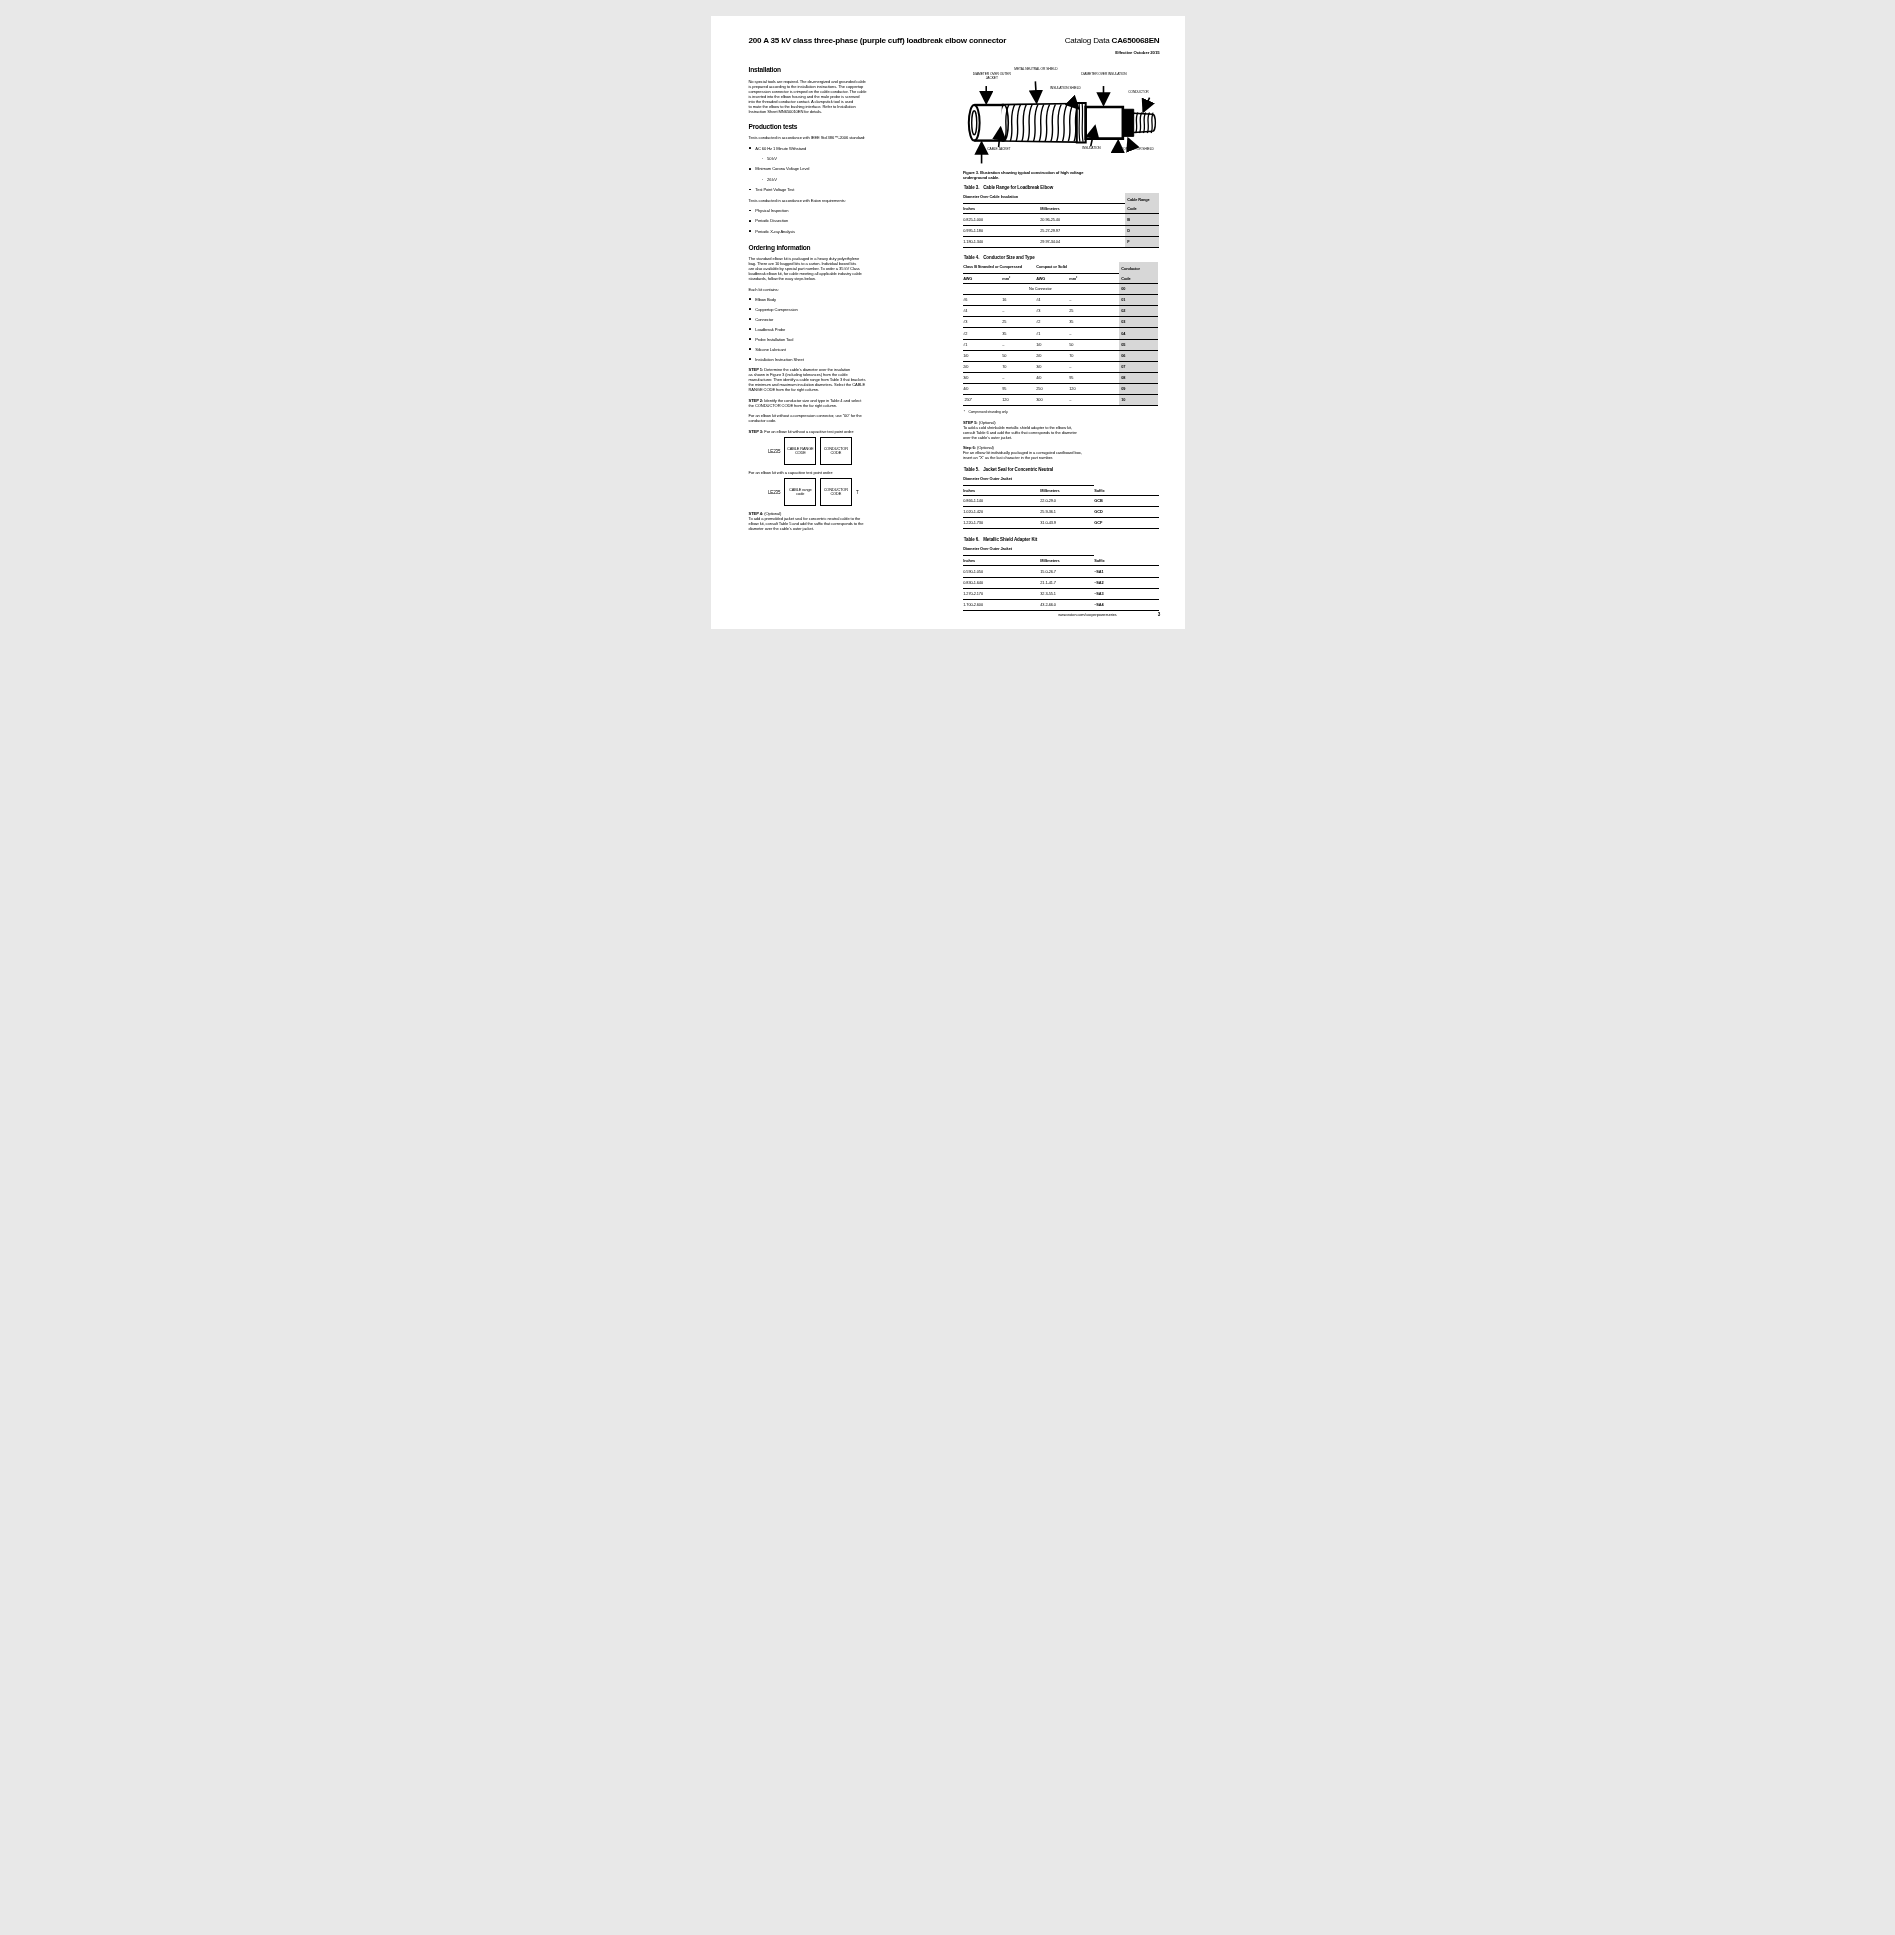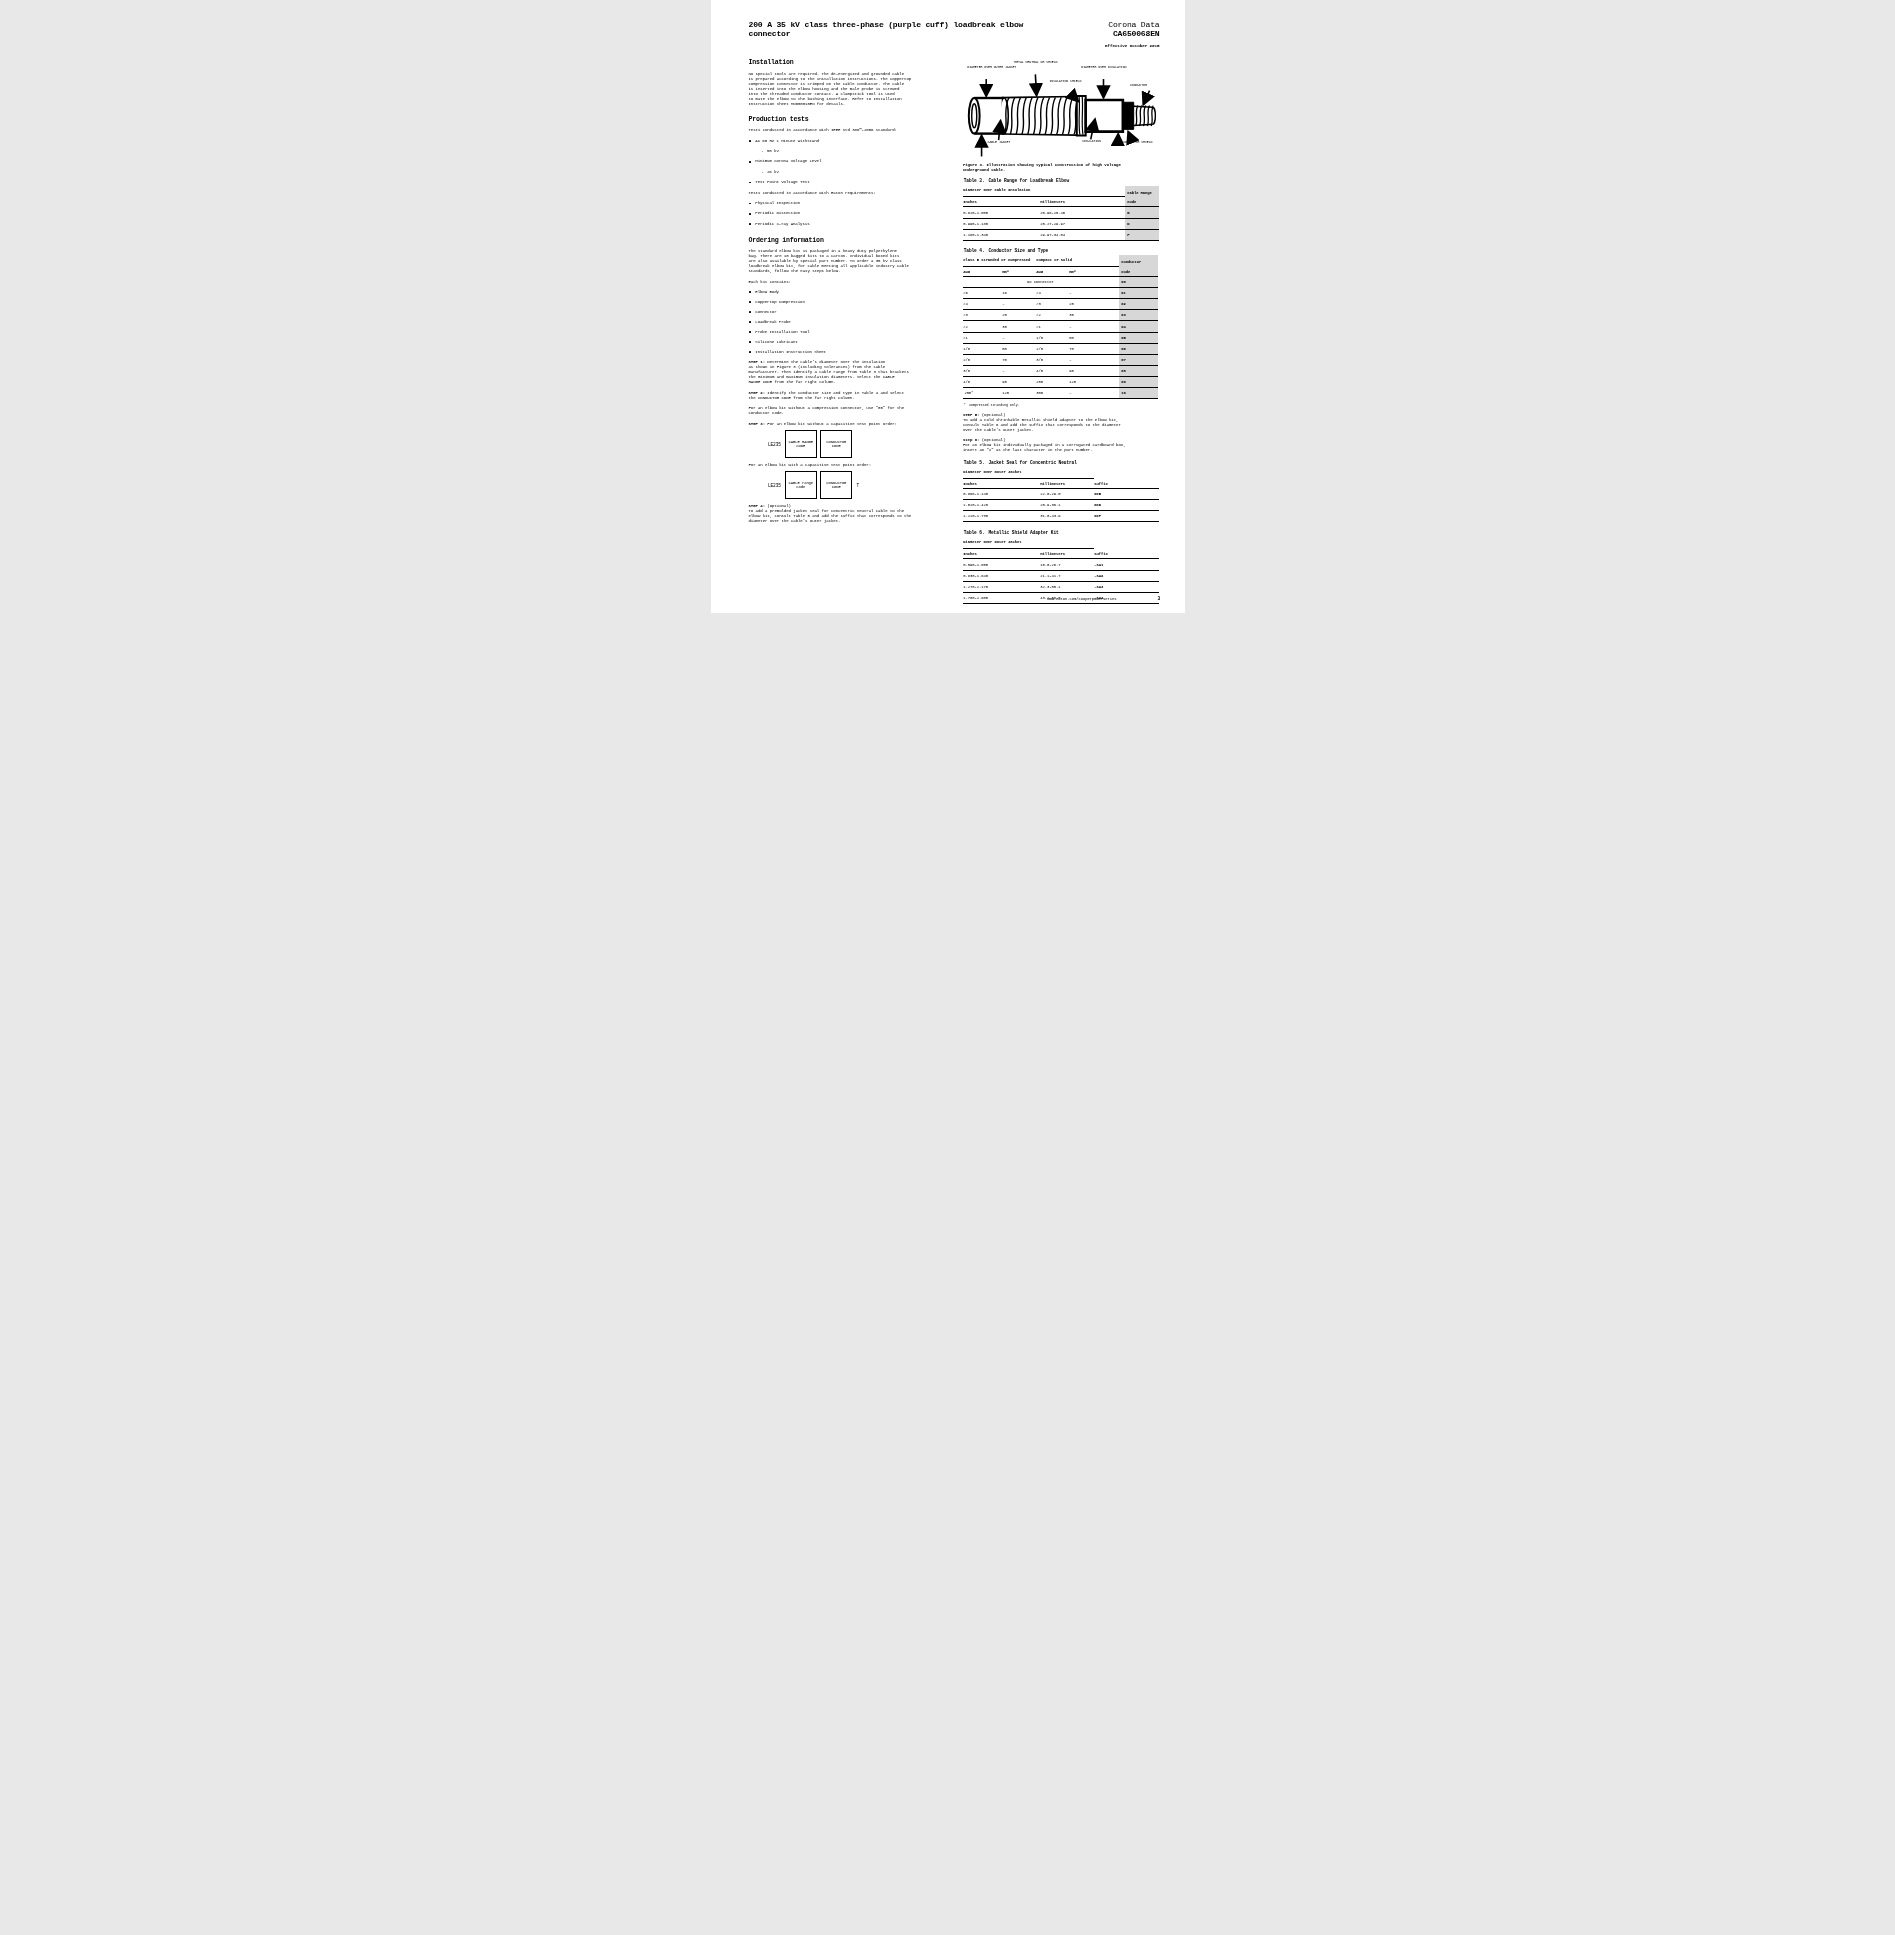--- a/index.html
+++ b/index.html
@@ -1,20 +1,20 @@
 <!DOCTYPE html>
 <html style="font-size:6.2px"><head>
 <meta charset="utf-8">
 <style>
   * { margin:0; padding:0; box-sizing:border-box; }
   html,body { background:#e8e8e8; }
   .page {
-    position:relative; width:474px; height:613px; margin:0 auto;
+    position:relative; width:474px; height:613px; margin:16px auto;
     background:#ffffff; overflow:hidden;
-    font-family:Liberation Mono, monospace; color:#000;
+    font-family:Liberation Sans, sans-serif; color:#000;
     letter-spacing:-0.1px;
   }
   .pre { white-space:pre-line; }
   
   .hdr { display:flex; justify-content:space-between; align-items:baseline;
          padding:20px 25px 0 38px; }
   .hdr-title { font-size:8.1px; font-weight:bold; letter-spacing:-0.2px; }
   .hdr-right { text-align:right; }
   .hdr-cat   { font-size:8.1px; letter-spacing:-0.2px; }
   .hdr-cat b { font-weight:bold; }
@@ -75,21 +75,21 @@
   svg line, svg path, svg rect, svg ellipse { vector-effect:non-scaling-stroke; }
 </style>
 </head>
 <body>
 
 <div class="page">
 
   <div class="hdr">
     <div class="hdr-title">200 A 35 kV class three-phase (purple cuff) loadbreak elbow connector</div>
     <div class="hdr-right">
-      <div class="hdr-cat"><span>Corona Data </span><b>CA650068EN</b></div>
+      <div class="hdr-cat"><span>Catalog Data </span><b>CA650068EN</b></div>
       <div class="hdr-eff">Effective October 2015</div>
     </div>
   </div>
 
   <div class="cols">
 
     <div class="colL">
 
       <h2>Installation</h2>
       <div class="body pre">No special tools are required. The de-energized and grounded cable

